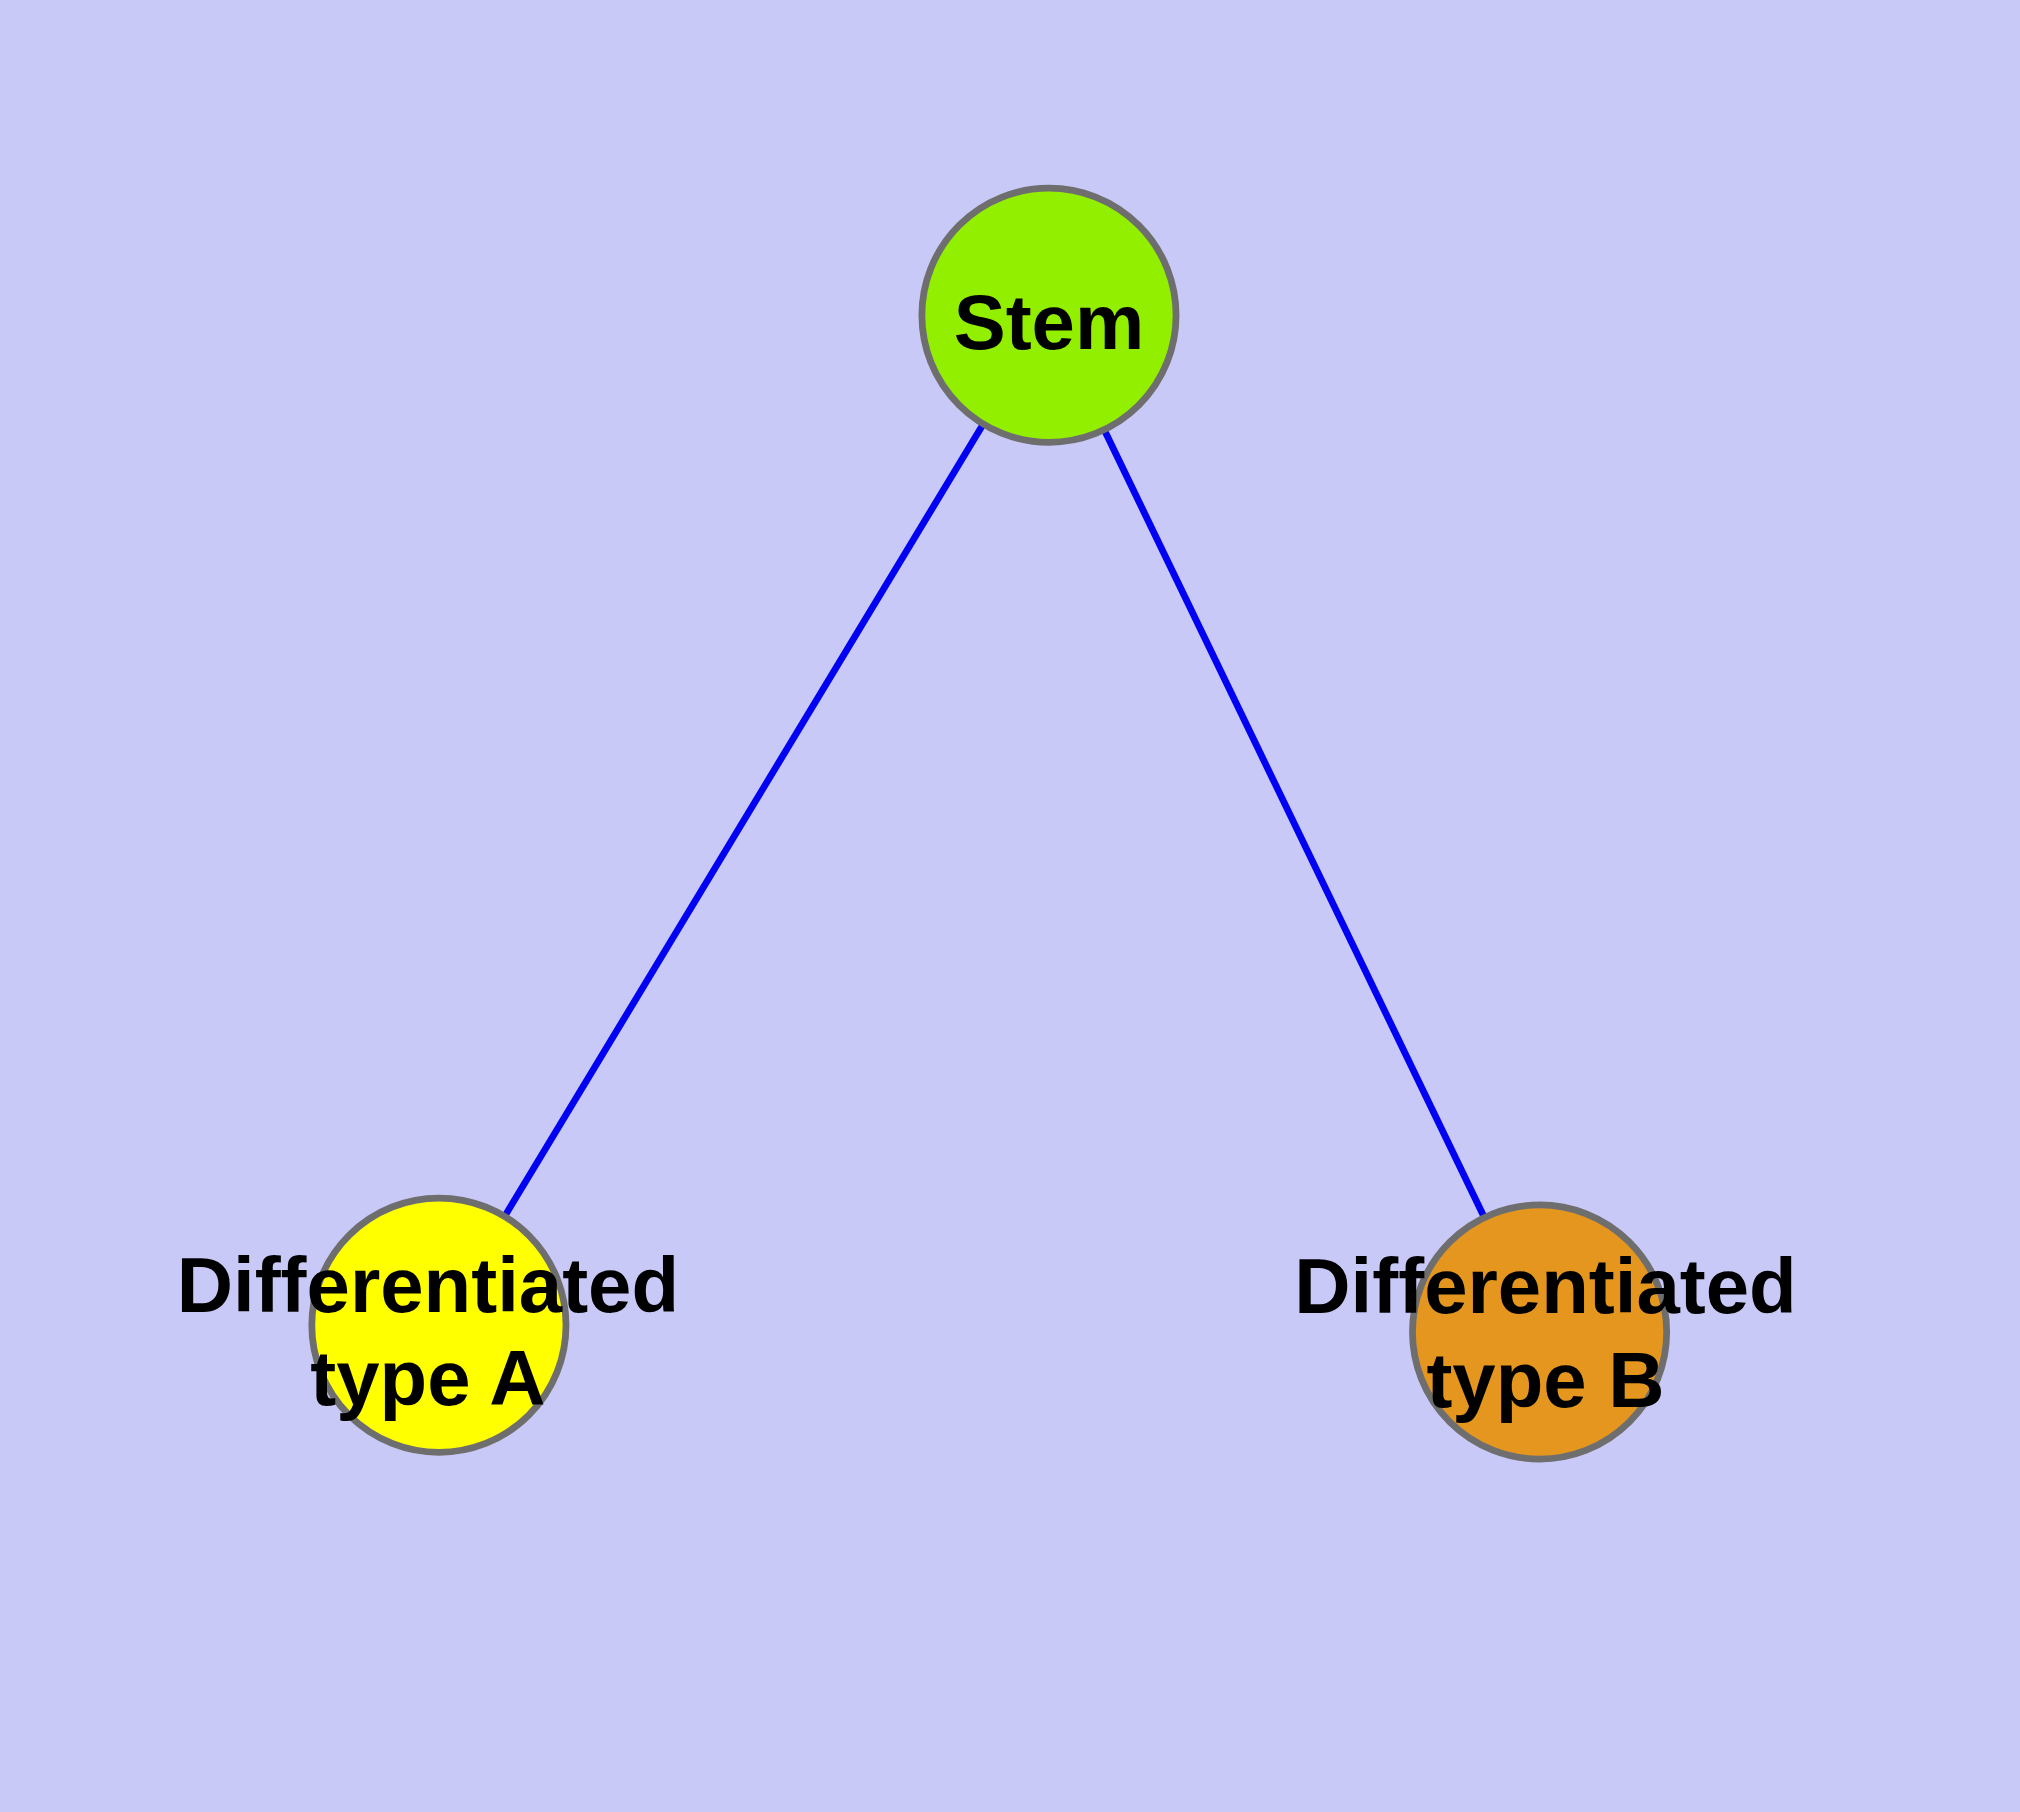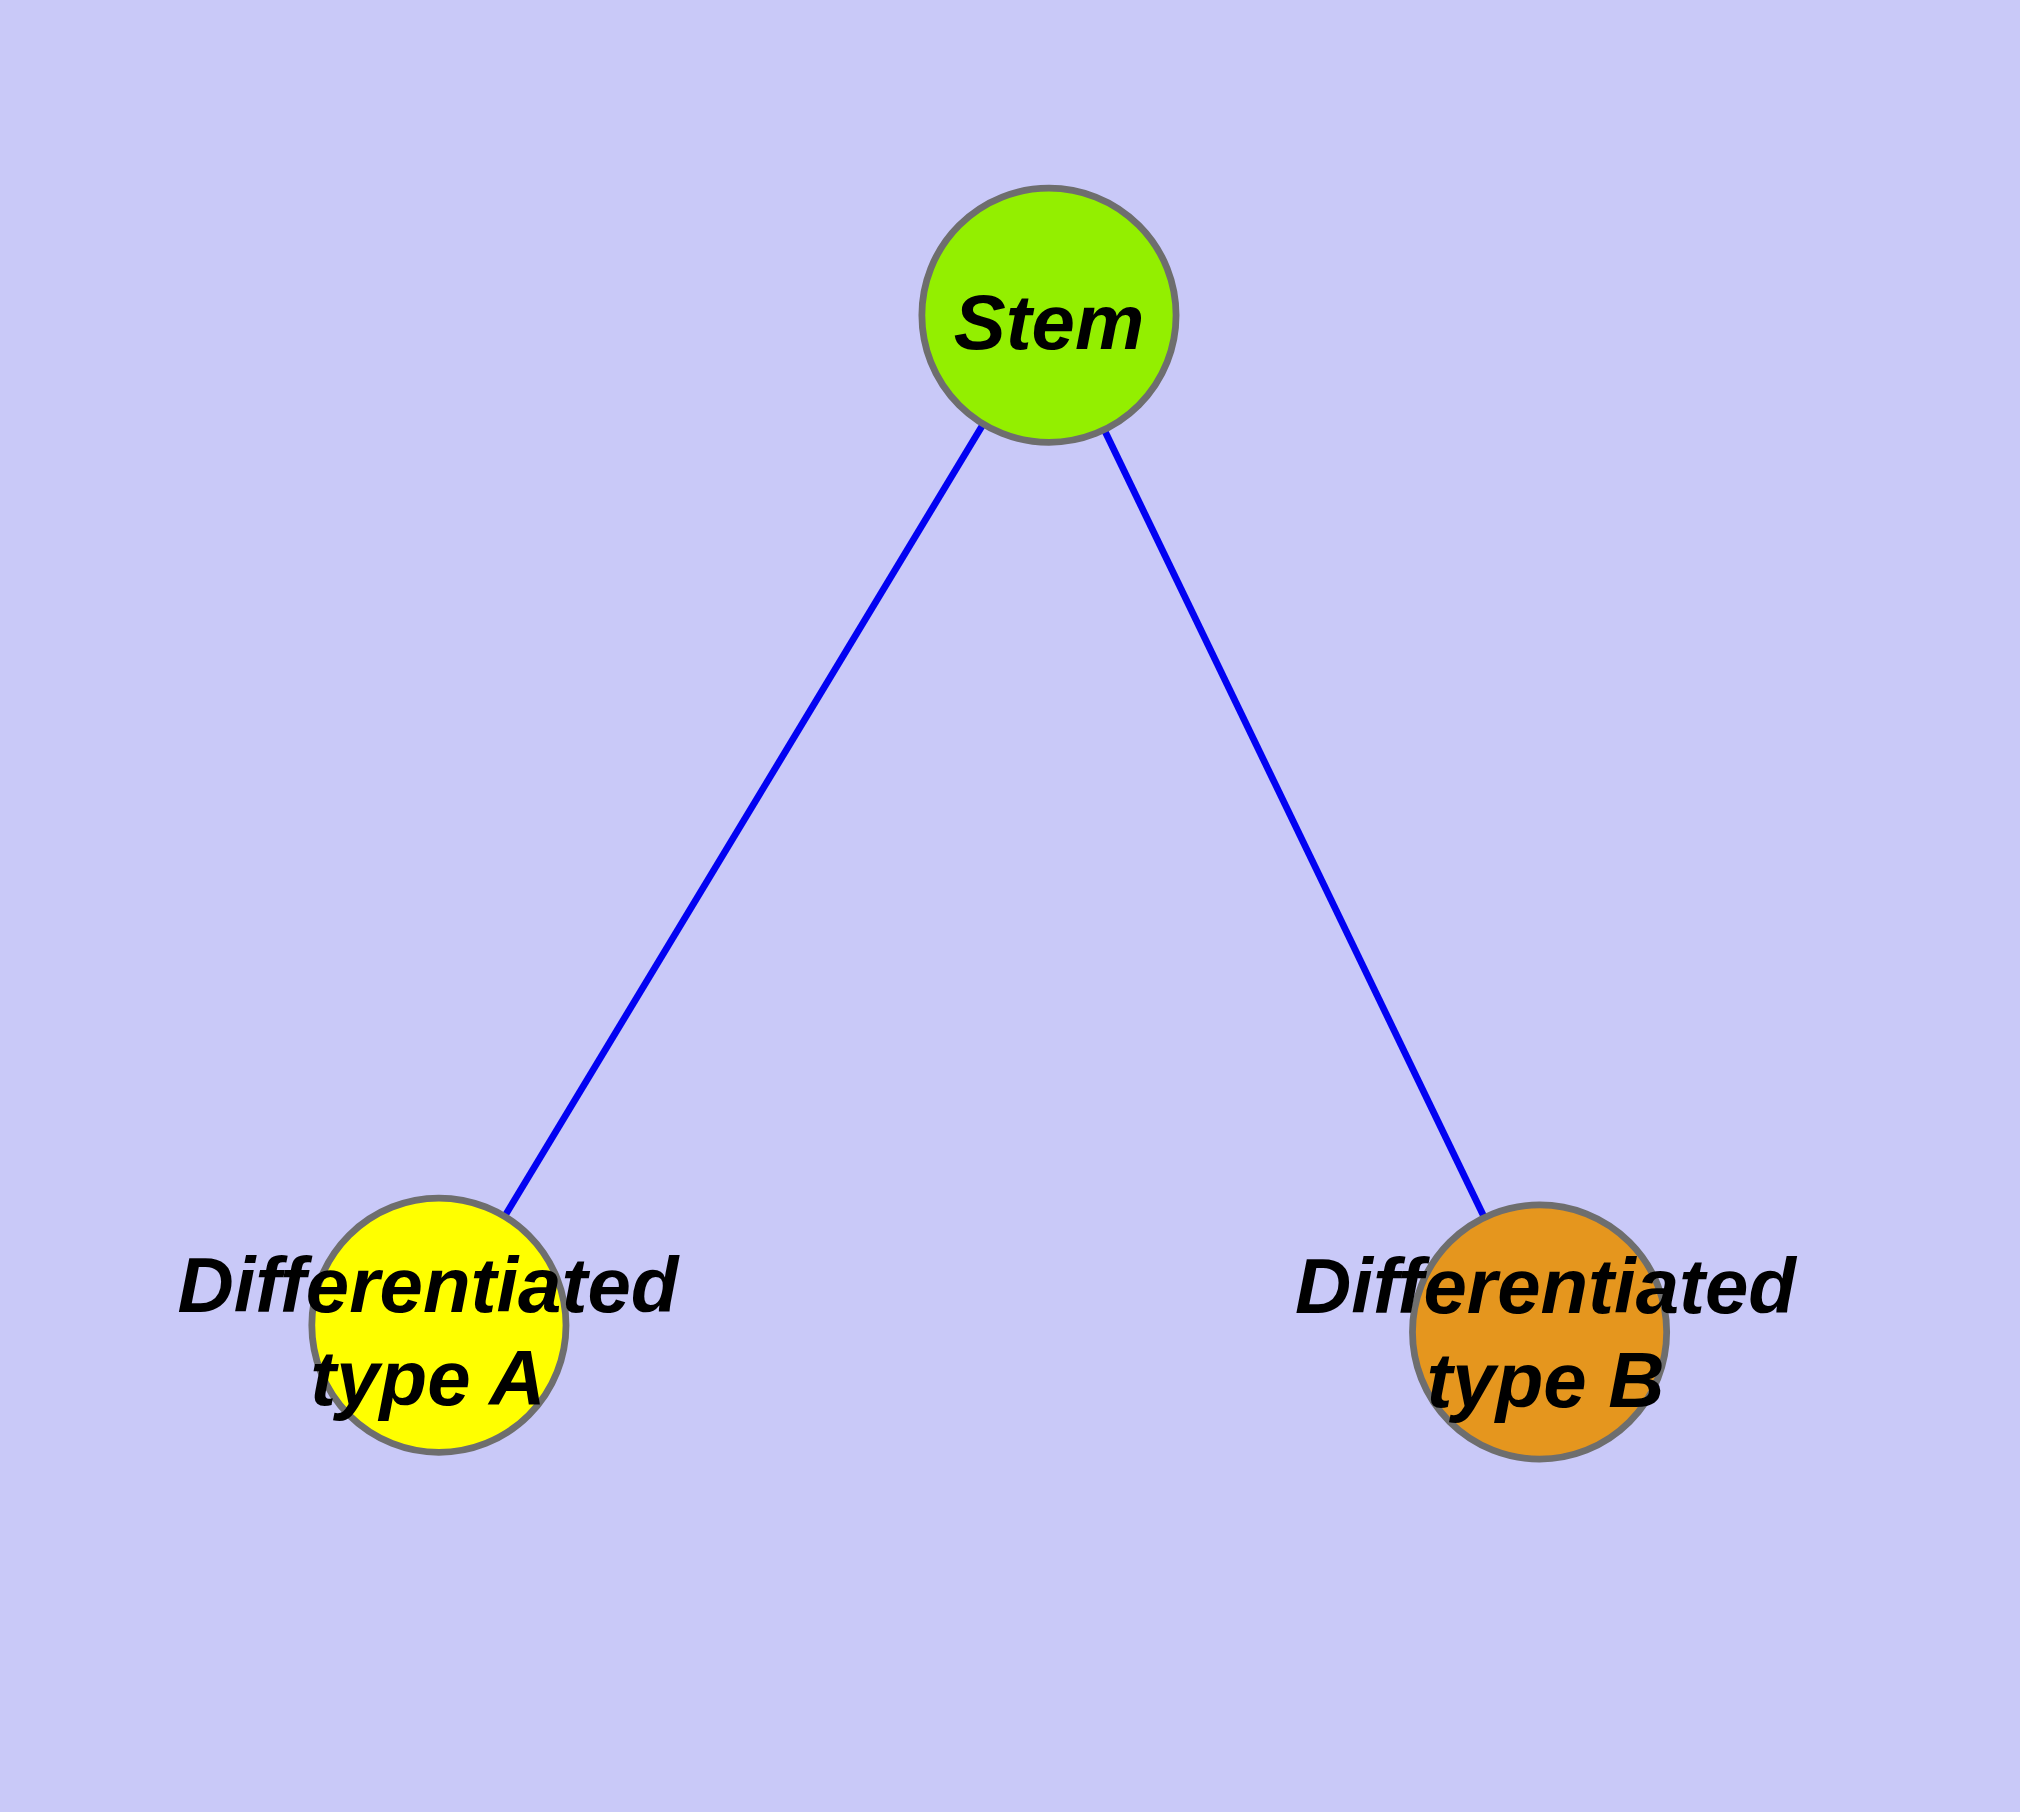--- a/index.html
+++ b/index.html
@@ -3,21 +3,20 @@
 <meta charset="utf-8">
 <style>
   html, body {
     margin: 0;
     padding: 0;
     background: #C9C9F8;
   }
   .diagram-wrap {
     width: 100%;
     line-height: 0;
-    font-style: italic;
   }
   svg {
     display: block;
     width: 100%;
     height: auto;
   }
   .node-label {
     font-family: "Liberation Sans", sans-serif;
     font-weight: bold;
     font-size: 92px;

